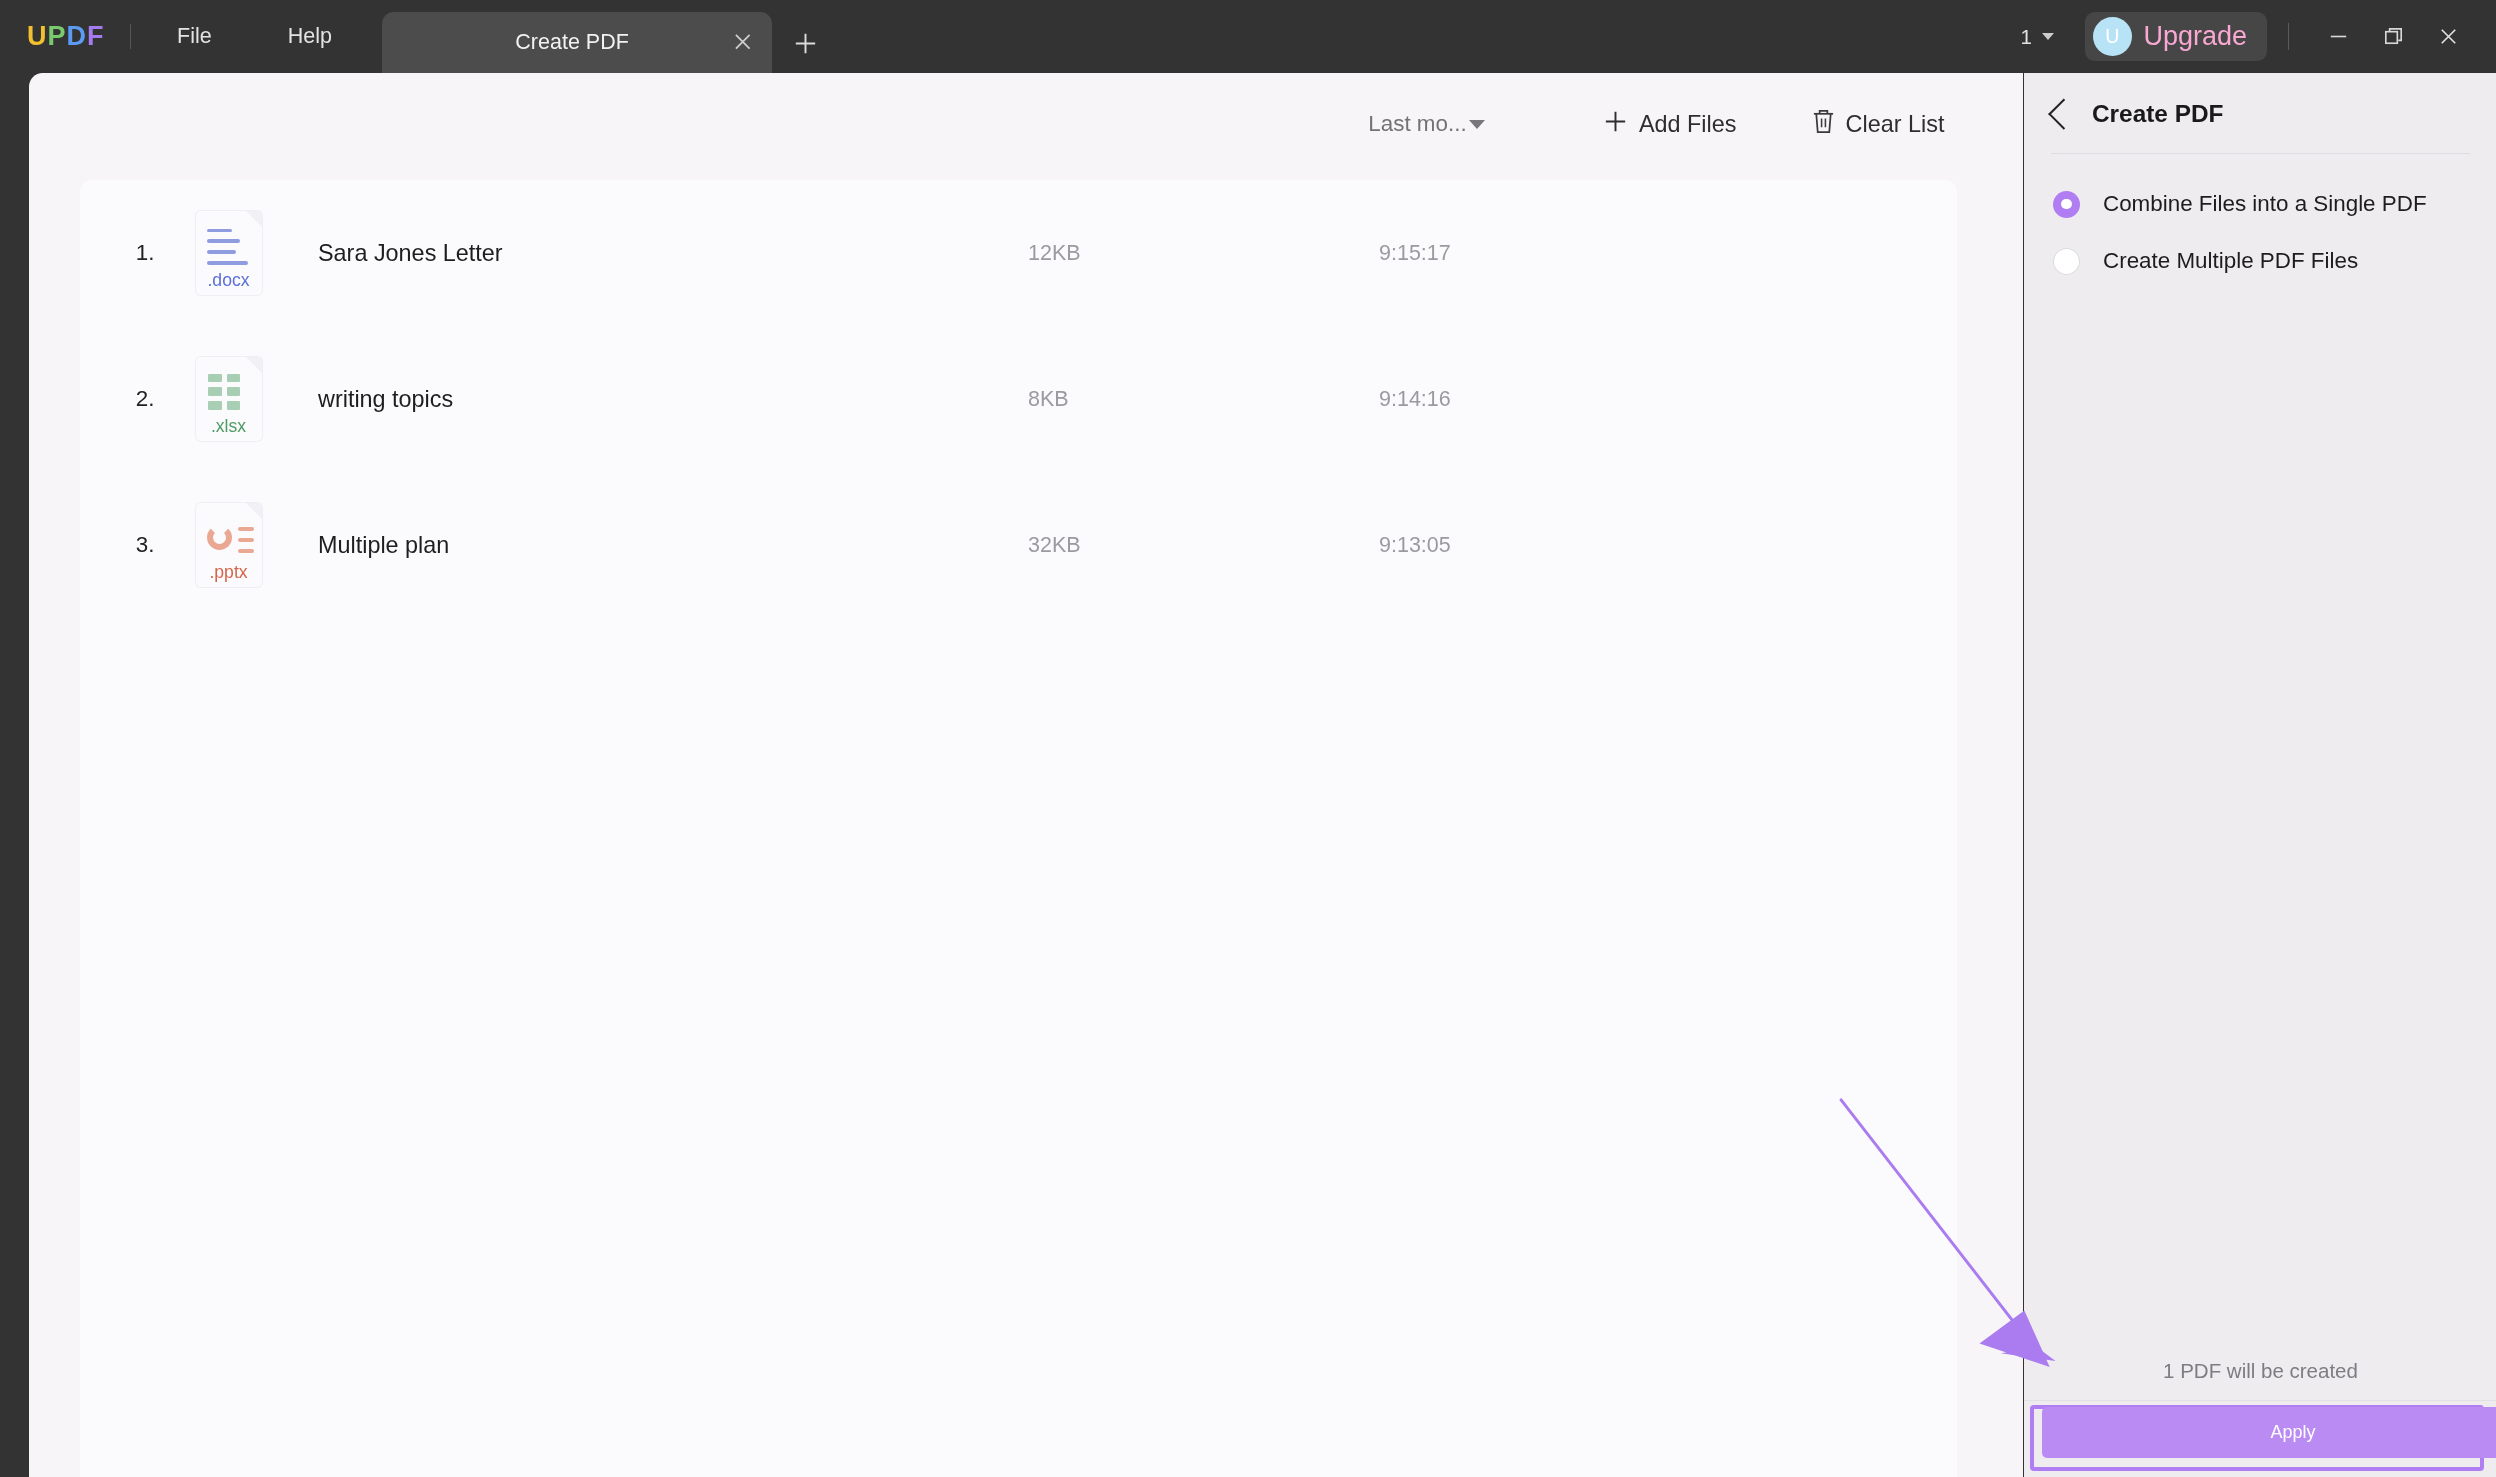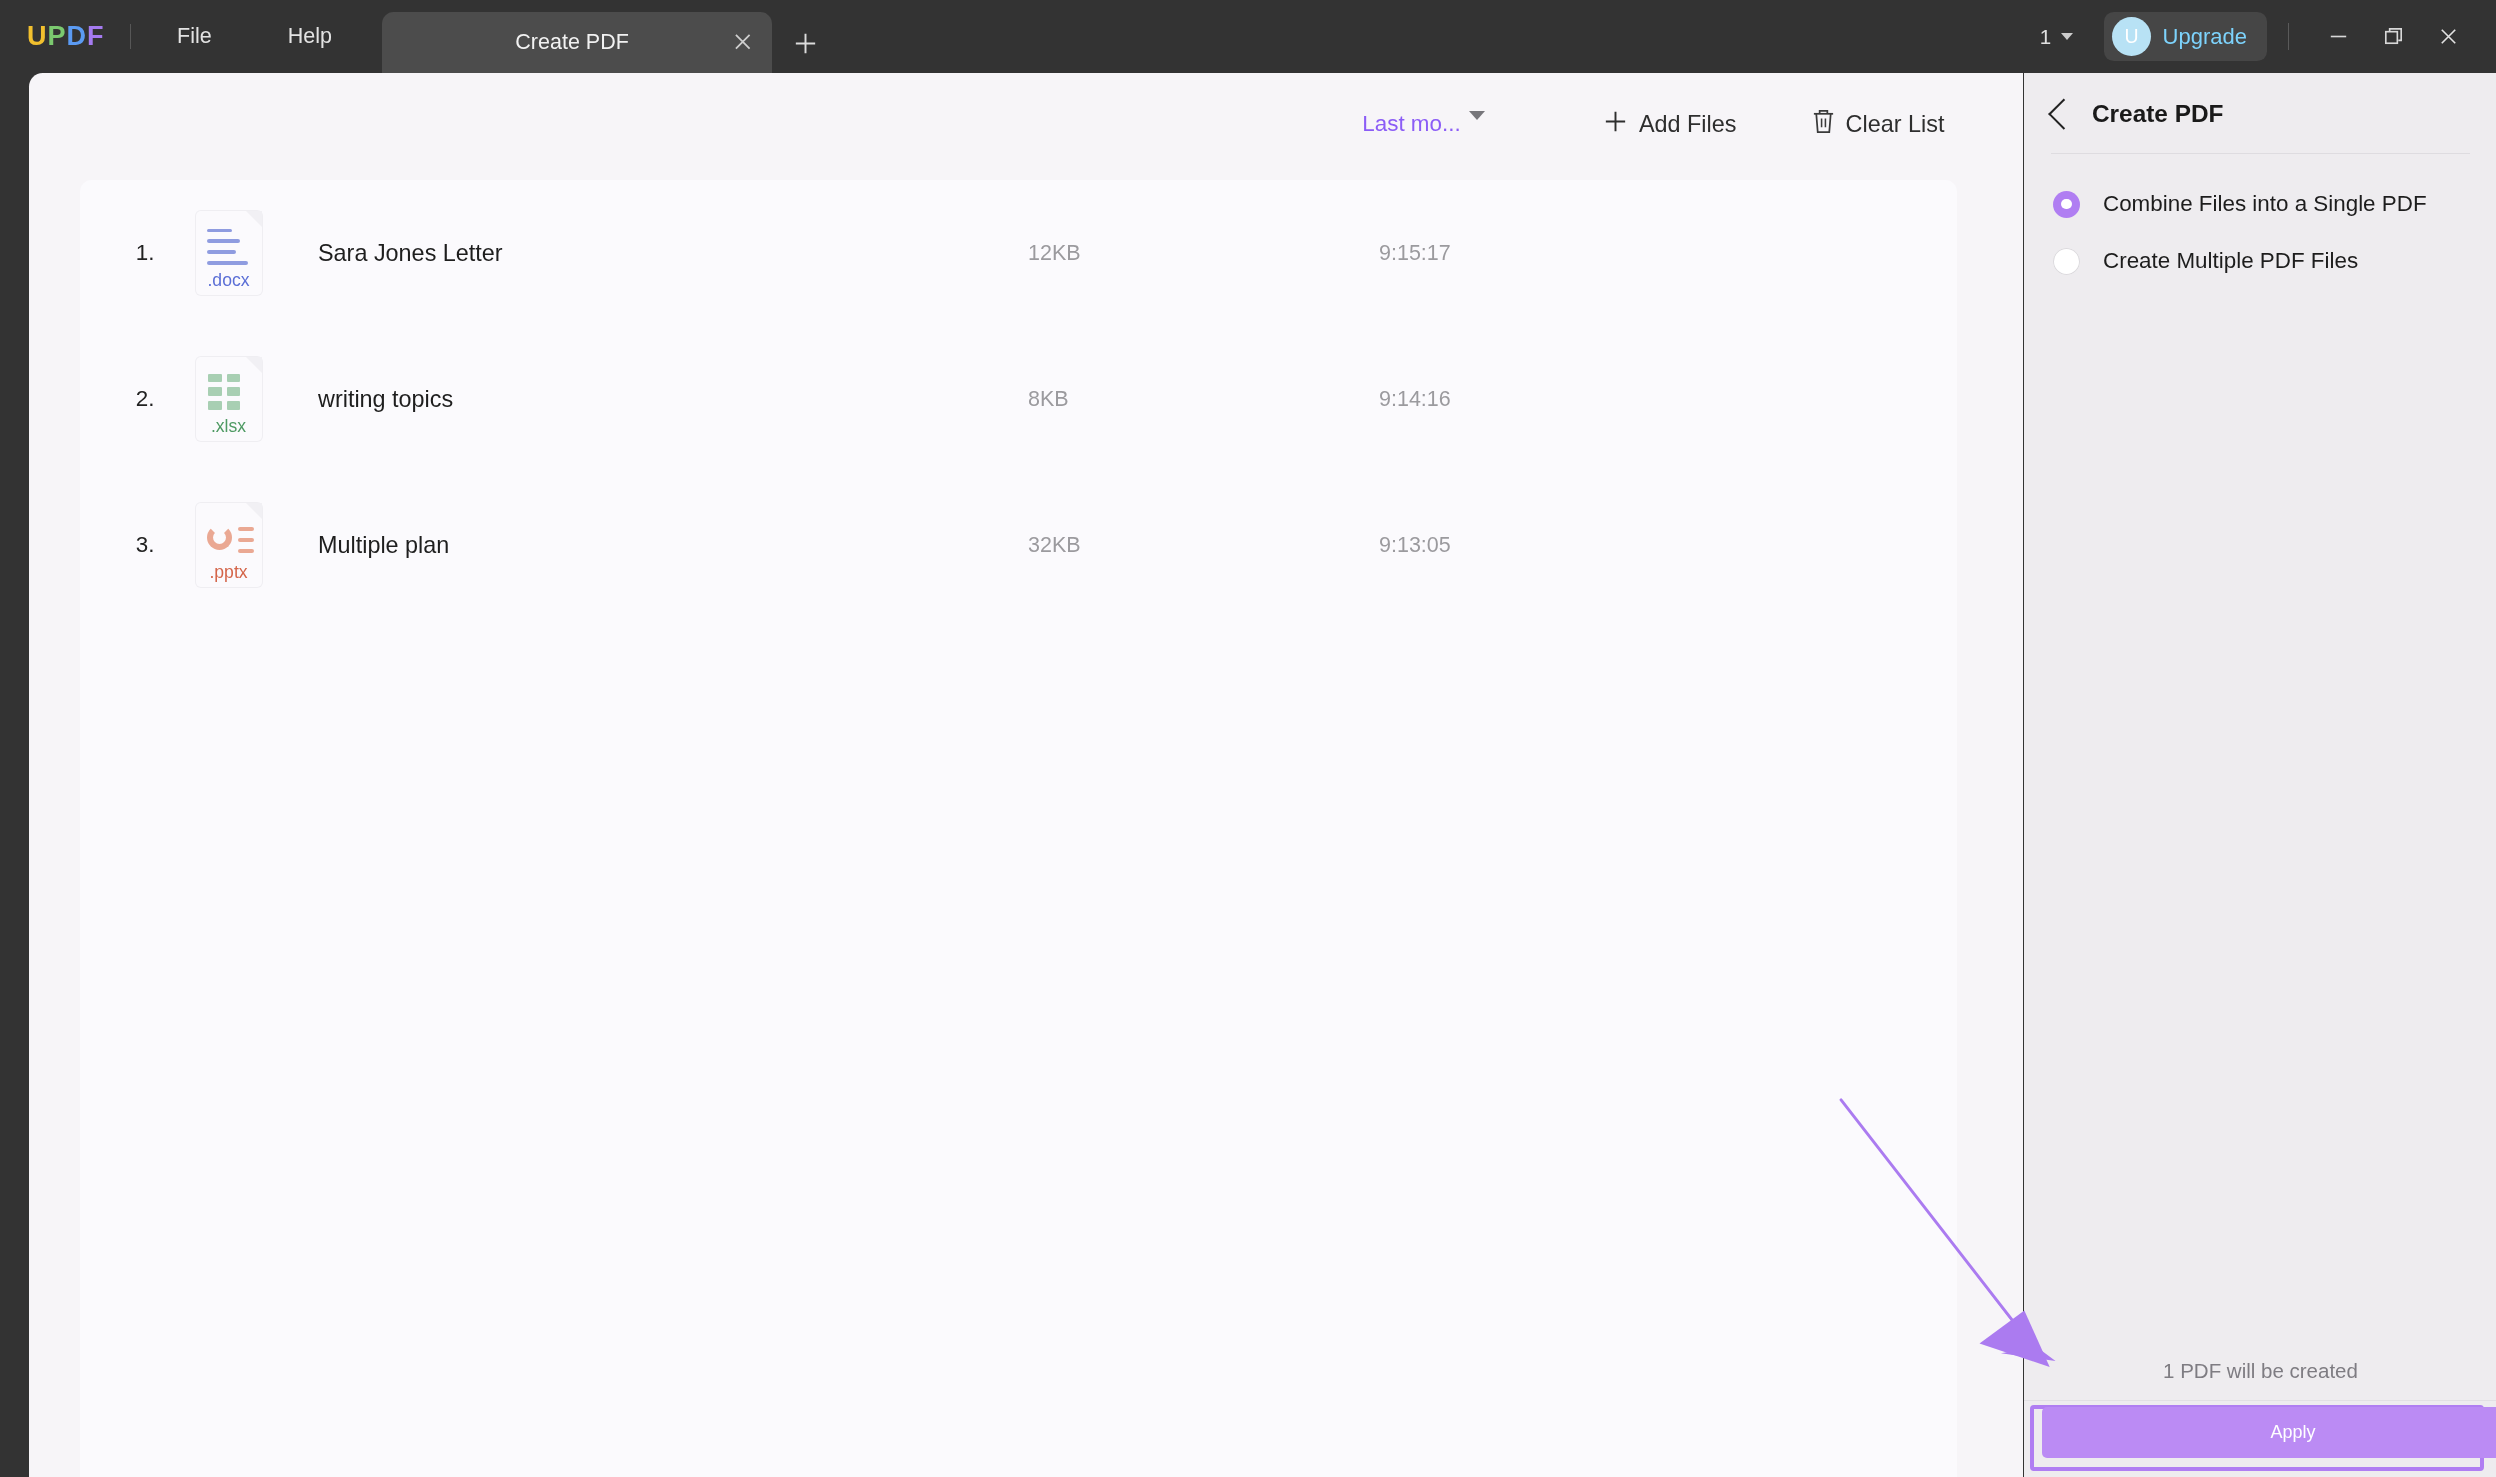--- a/index.html
+++ b/index.html
@@ -95,21 +95,21 @@
     display: flex; align-items: center;
     padding: 0 19.5px 0 7.8px;
     gap: 11.7px;
   }
   .avatar {
     width: 39px; height: 39px; border-radius: 50%;
     background: #b8e2f5;
     color: #ffffff; font-size: 19.5px;
     display: flex; align-items: center; justify-content: center;
   }
-  .upgrade-label { color: #7dd3fc; font-size: 22px; }
+  .upgrade-label { color: #f9a8d4; font-size: 27px; }
   .tb-sep { width: 1px; height: 27px; background: #5a5a5a; margin: 0 21.5px; }
   .win-btn {
     width: 55px; height: 55px;
     display: flex; align-items: center; justify-content: center;
   }
   .win-btn svg { display: block; }
   .win-btn:last-child { margin-right: 21.5px; }
 
   
   .left-strip {
@@ -127,22 +127,22 @@
   }
 
   .toolbar {
     position: absolute; left: 0; top: 0;
     width: 1994px; height: 102px;
     display: flex; align-items: center; justify-content: flex-end;
     padding-right: 63px;
     gap: 0;
   }
   .sort-drop {
-    display: flex; align-items: flex-start; gap: 8px;
-    color: #8b5cf6; font-size: 22.4px;
+    display: flex; align-items: center; gap: 2px;
+    color: #737373; font-size: 22.4px;
     padding: 9.8px 13.7px;
     margin-right: 45px;
   }
   .tri-down {
     width: 0; height: 0;
     border-left: 8.8px solid transparent;
     border-right: 8.8px solid transparent;
     border-top: 9.8px solid #77767b;
   }
   .tb-action {

